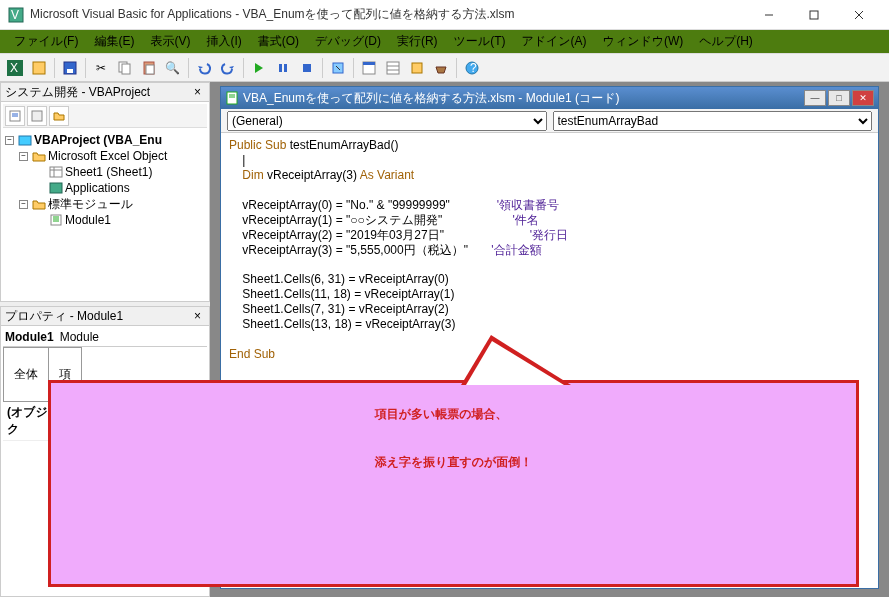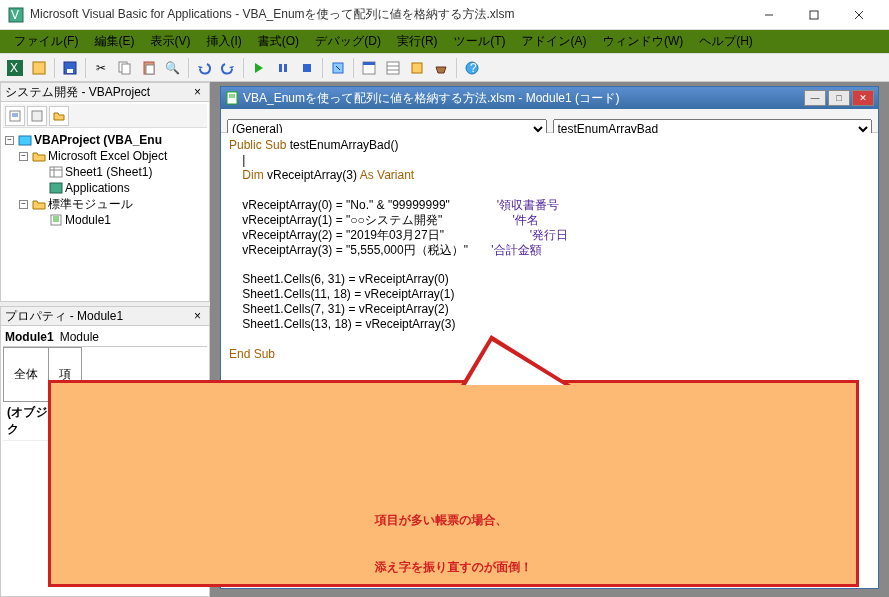--- a/index.html
+++ b/index.html
@@ -35,26 +35,26 @@
 .tabs{display:flex;border-bottom:1px solid #999;font-size:11px}
 .tabs .tab{padding:18px 10px;border:1px solid #999;border-bottom:none;background:#fff;margin-right:-1px}
 .tabs .tab.active{background:#fff}
 .right{flex:1;background:#888;position:relative;padding:6px}
 .codewin{background:#fff;border:1px solid #3a6ea5;position:absolute;left:10px;top:4px;right:10px;bottom:8px;display:flex;flex-direction:column}
 .codewin .ct{height:22px;background:linear-gradient(#5a8ed0,#3a6ea5);color:#fff;display:flex;align-items:center;padding:0 4px;font-size:11px}
 .codewin .ct .cicon{width:14px;height:14px;margin-right:4px}
 .codewin .ct .cbtns{margin-left:auto;display:flex;gap:2px}
 .codewin .ct .cbtn{width:22px;height:16px;background:#e8e8e8;border:1px solid #888;display:flex;align-items:center;justify-content:center;font-size:9px;color:#333}
 .codewin .ct .cbtn.close{background:#d04040;color:#fff}
-.codewin .dd{height:24px;display:flex;gap:6px;padding:10px 6px;background:#f4f4f4;border-bottom:1px solid #ccc}
+.codewin .dd{height:24px;display:flex;gap:6px;padding:2px 6px;background:#f4f4f4;border-bottom:1px solid #ccc}
 .codewin .dd select{flex:1;font-size:12px;font-family:inherit;height:20px}
 .codewin .code{flex:1;background:#fff;padding:6px 8px;font-family:"MS Gothic","Courier New",monospace;font-size:13px;line-height:1.15;white-space:pre;overflow:auto;color:#000;position:relative}
 .codewin .code .kw{color:#a16207}
 .codewin .code .cm{color:#4c1d95}
-.callout{position:absolute;left:48px;top:380px;right:30px;bottom:10px;border:3px solid #d02020;background:#fdba74;z-index:10;display:flex;align-items:flex-end;justify-content:center}
+.callout{position:absolute;left:48px;top:380px;right:30px;bottom:10px;border:3px solid #d02020;background:#f0abfc;z-index:10;display:flex;align-items:flex-start;justify-content:center}
 .callout-text{color:#d02020;font-size:34px;font-weight:bold;line-height:1.4;text-align:left}
 .callout-tri{position:absolute;top:-48px;left:410px;width:0;height:0;border-left:30px solid transparent;border-right:80px solid transparent;border-bottom:50px solid #d02020}
 .callout-tri2{position:absolute;top:-42px;left:415px;width:0;height:0;border-left:26px solid transparent;border-right:72px solid transparent;border-bottom:44px solid #fff}
 </style>
 </head>
 <body>
 
 <div class="titlebar">
   <span class="icon">
     <svg viewBox="0 0 16 16">

